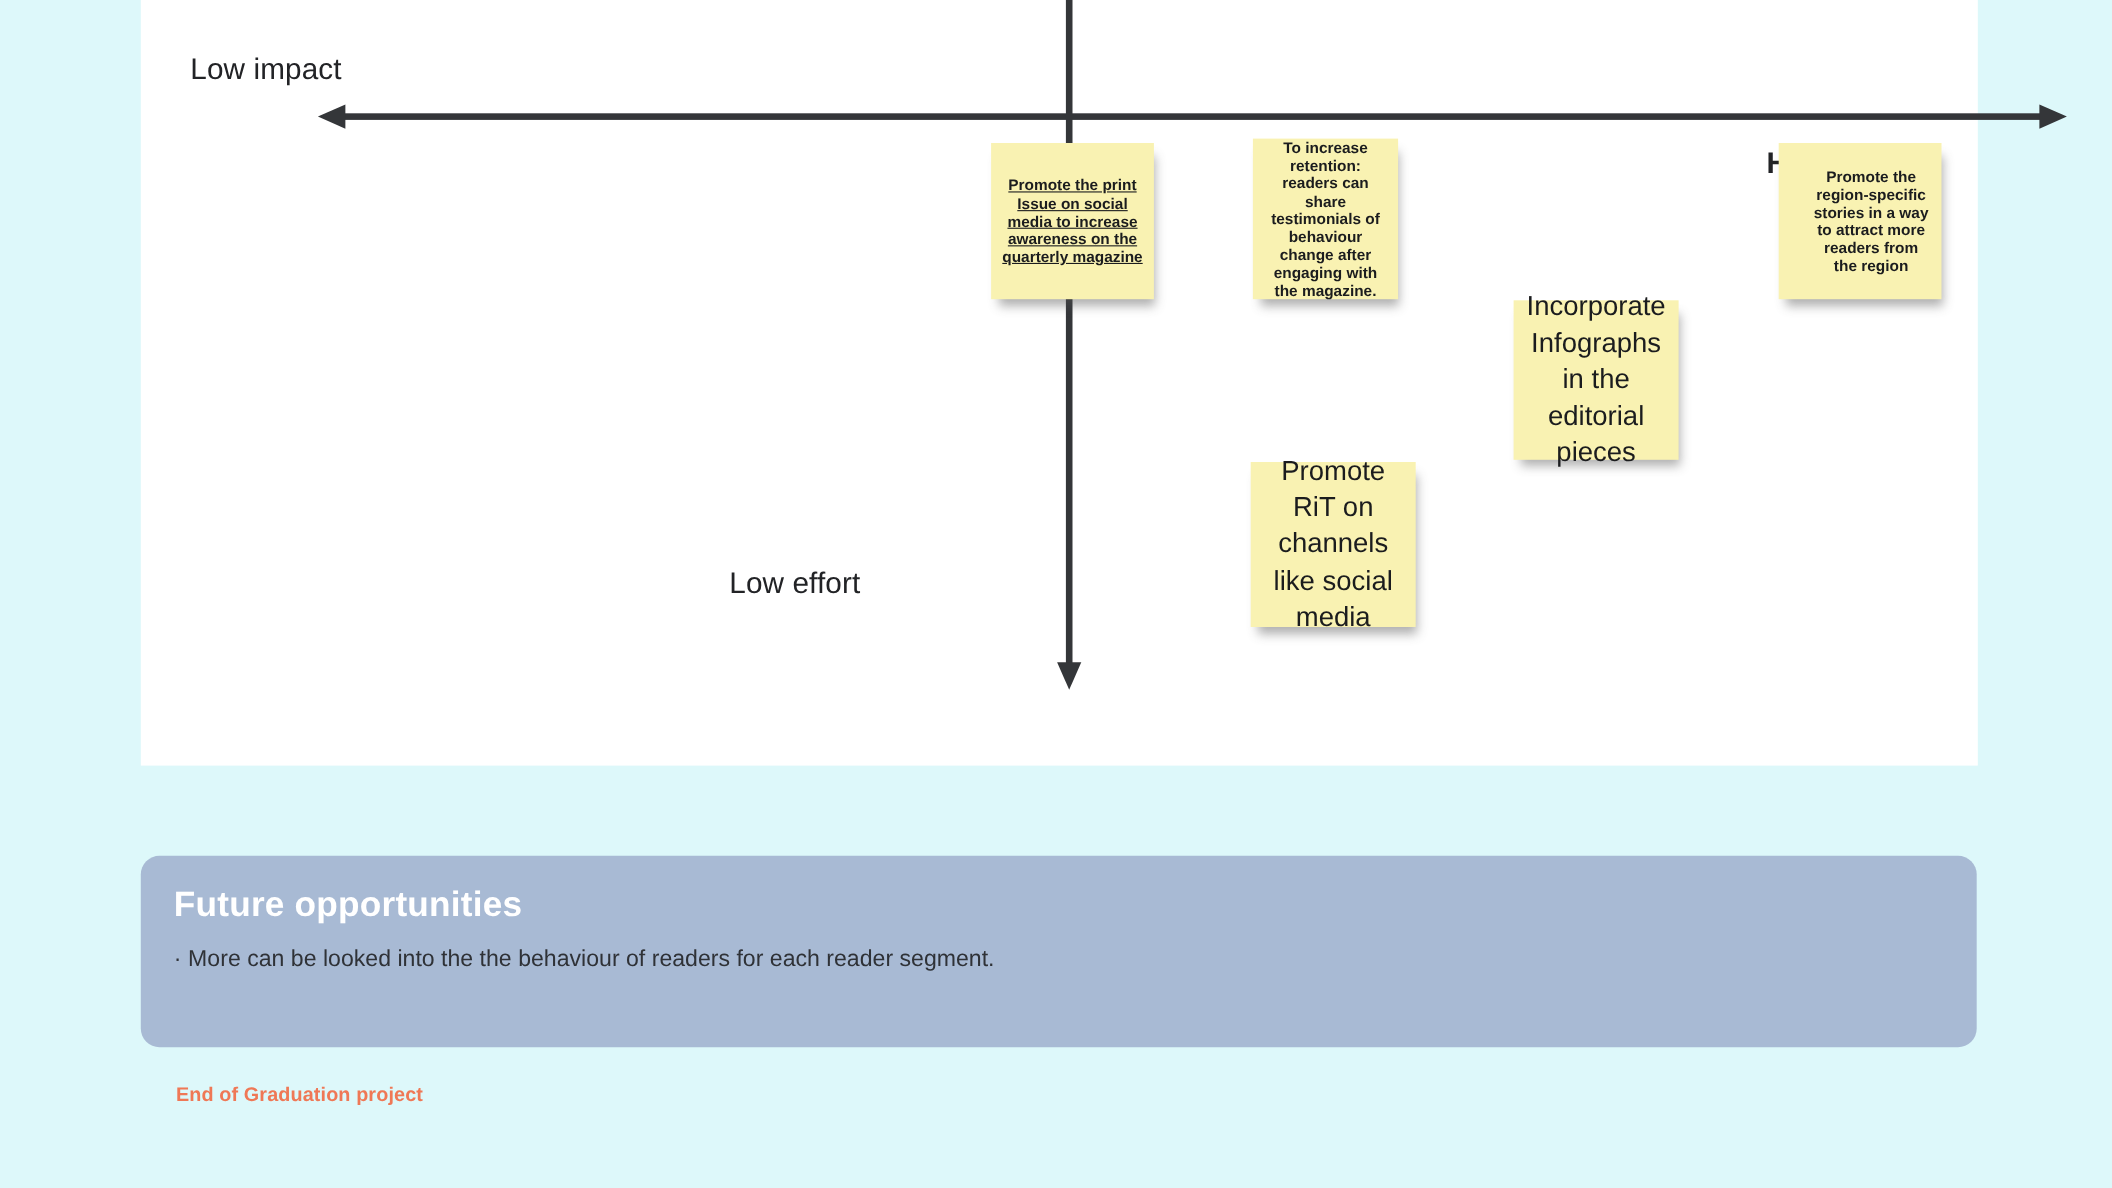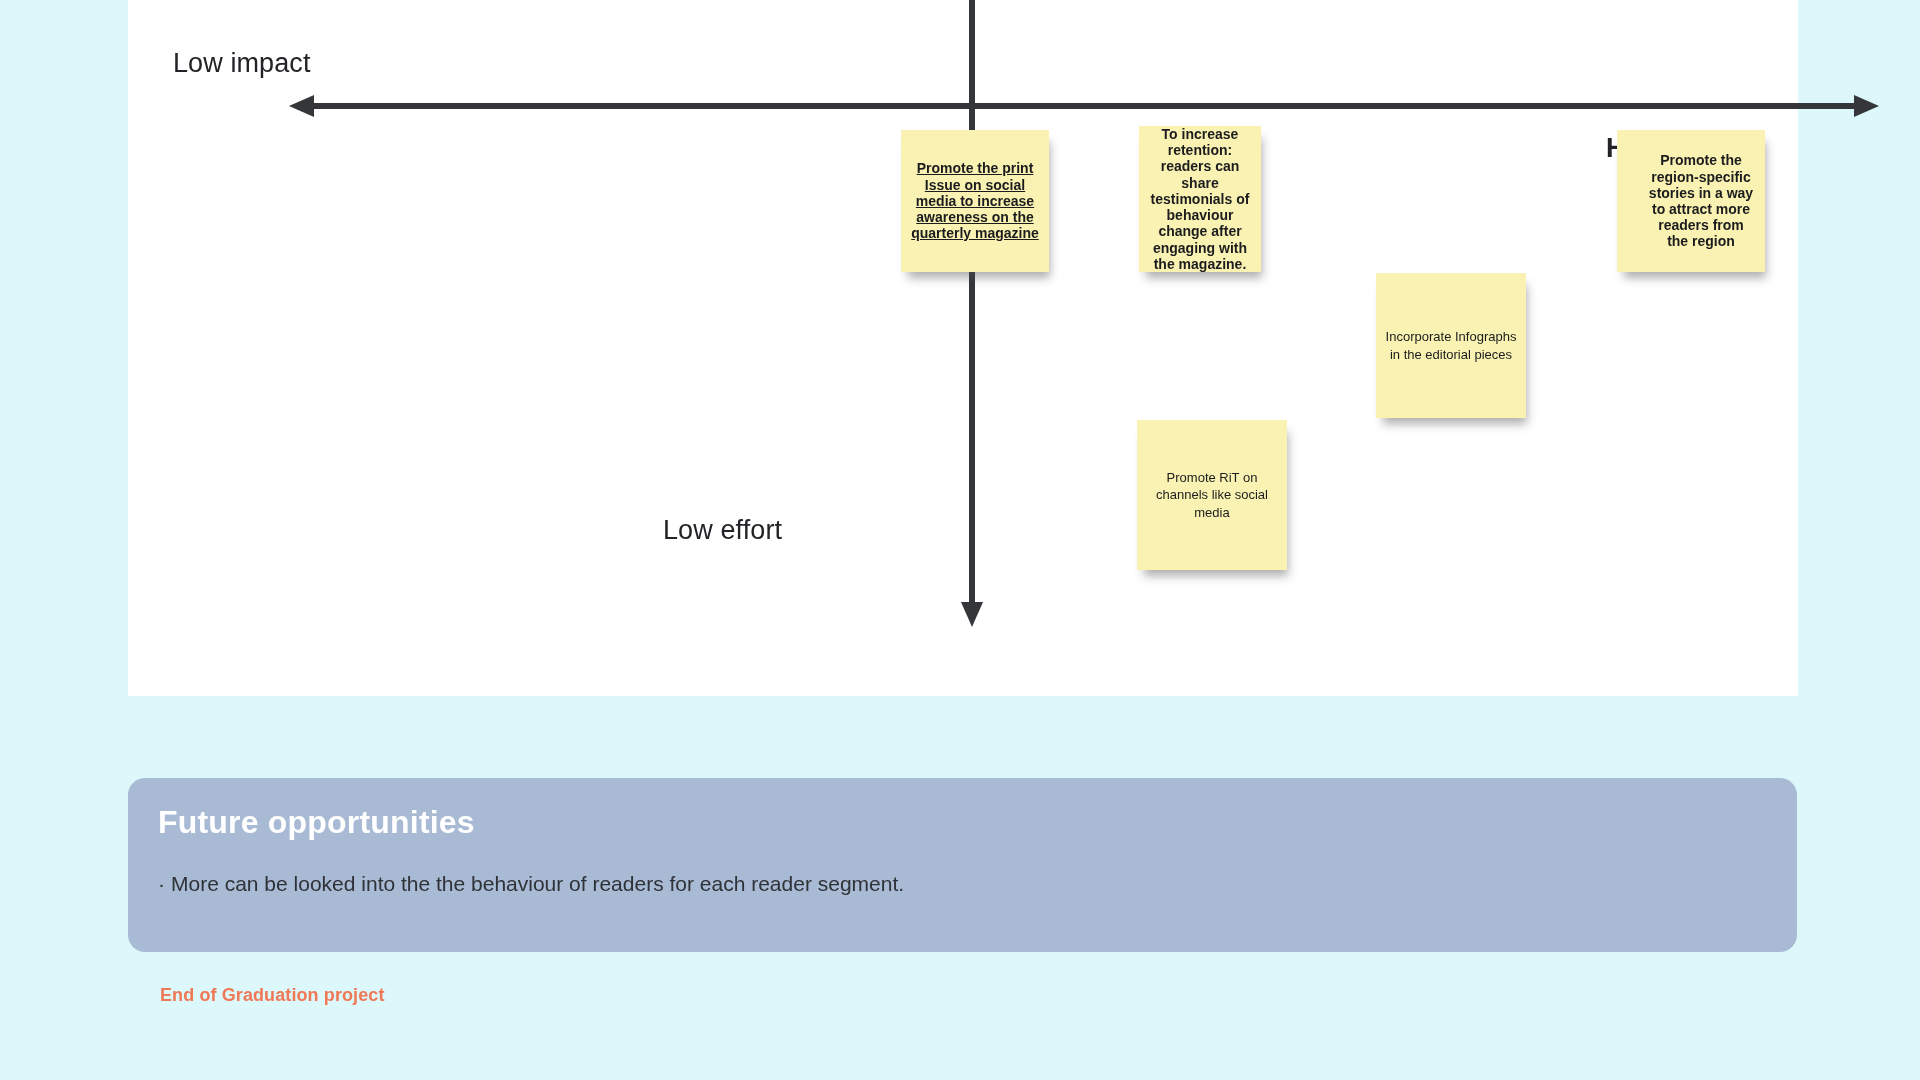--- a/index.html
+++ b/index.html
@@ -91,27 +91,27 @@
     align-items: center;
     justify-content: center;
     text-align: center;
     box-sizing: border-box;
     padding: 8px 9px;
     box-shadow: 4px 9px 9px -3px rgba(80,80,80,0.45);
   }
   .sticky-text { display: block; width: 100%; }
 
   .sticky.small { font-size: 14px; line-height: 1.16; font-weight: 600; }
-  .sticky.large { font-size: 13px; line-height: 1.33; font-weight: 400; }
+  .sticky.large { font-size: 25px; line-height: 1.33; font-weight: 400; }
 
   #note-print-issue {
     left: 773px;  top: 190px;  width: 148px; height: 142px; text-decoration: underline;
   }
   #note-retention {
-    left: 1011px; top: 186px;  width: 122px; height: 146px;
+    left: 1011px; top: 186px;  width: 132px; height: 146px;
   }
   #note-region-stories {
     left: 1489px; top: 190px;  width: 148px; height: 142px; padding-left: 29px;
   }
   #note-infographs {
     left: 1248px; top: 333px;  width: 150px; height: 145px;
   }
   #note-promote-rit {
     left: 1009px; top: 480px;  width: 150px; height: 150px;
   }
@@ -126,21 +126,21 @@
     background: #a8bad4;
     border-radius: 17px;
     box-sizing: border-box;
     padding: 26px 30px 0 30px;
   }
   #future-title {
     font-size: 32px;
     font-weight: 700;
     color: #ffffff;
     letter-spacing: 0.2px;
-    margin: 0 0 28px 0;
+    margin: 0 0 16px 0;
   }
   .future-bullet {
     font-size: 21px;
     color: #2f3237;
     line-height: 1.42;
     white-space: nowrap;
   }
   .bullet-dot { margin-right: 6px; }
 
   

